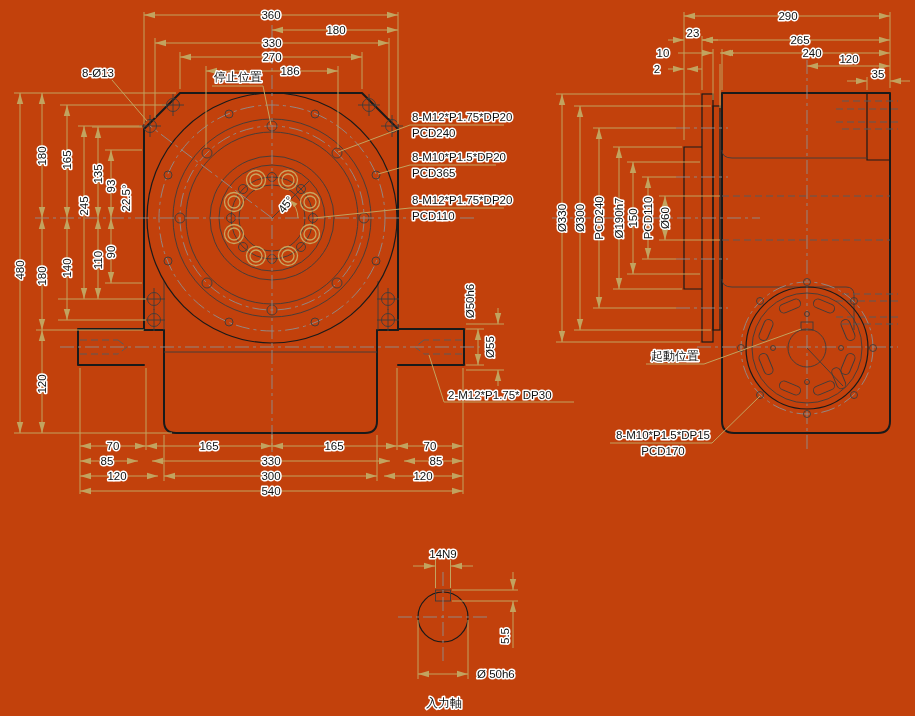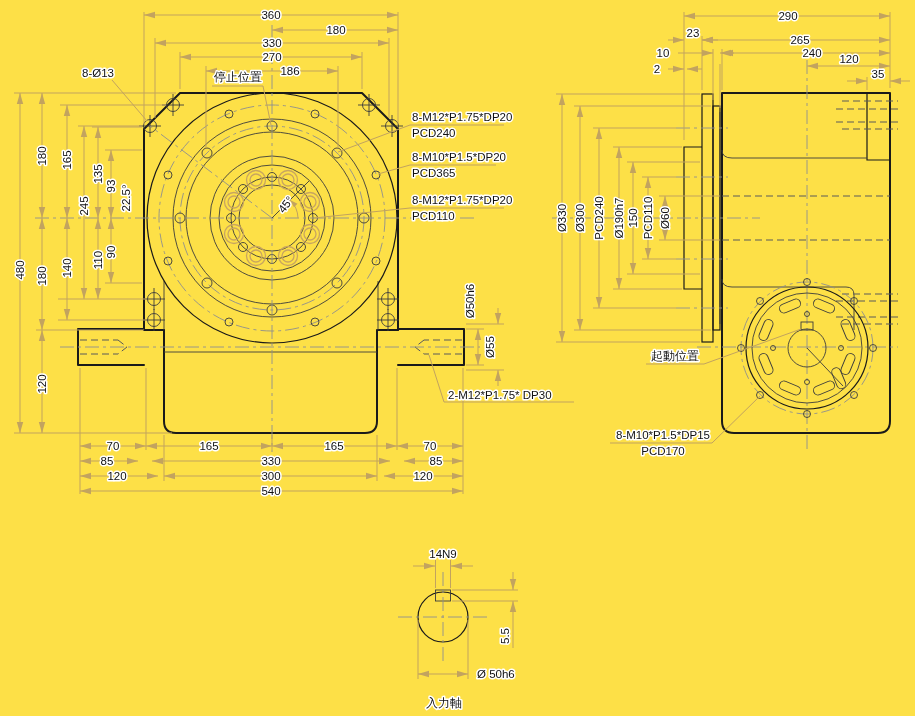--- a/index.html
+++ b/index.html
@@ -1,16 +1,16 @@
 <!DOCTYPE html>
 <html><head>
 <meta charset="utf-8">
 <style>
   html,body{margin:0;padding:0;background:#ffffff;}
-  .canvas{position:relative;width:915px;height:716px;background:#fde047;overflow:hidden;
+  .canvas{position:relative;width:915px;height:716px;background:#c2410c;overflow:hidden;
           font-family:"Liberation Sans", sans-serif;}
   svg{display:block}
   
   .ol  {stroke:#1a1a1a;stroke-width:2;fill:none;stroke-linejoin:round;stroke-linecap:round}
   .ol2 {stroke:#1a1a1a;stroke-width:1.2;fill:none}
   .thin{stroke:#3c3c3c;stroke-width:0.9;fill:none}
   .cl  {stroke:#8f8f8f;stroke-width:0.9;fill:none;stroke-dasharray:14 4 3 4}
   .hid {stroke:#5a5a5a;stroke-width:1;fill:none;stroke-dasharray:7 4}
   .dim {stroke:#c2a35f;stroke-width:1;fill:none}
   .gold{stroke:#c8a560;stroke-width:1.3;fill:none}

